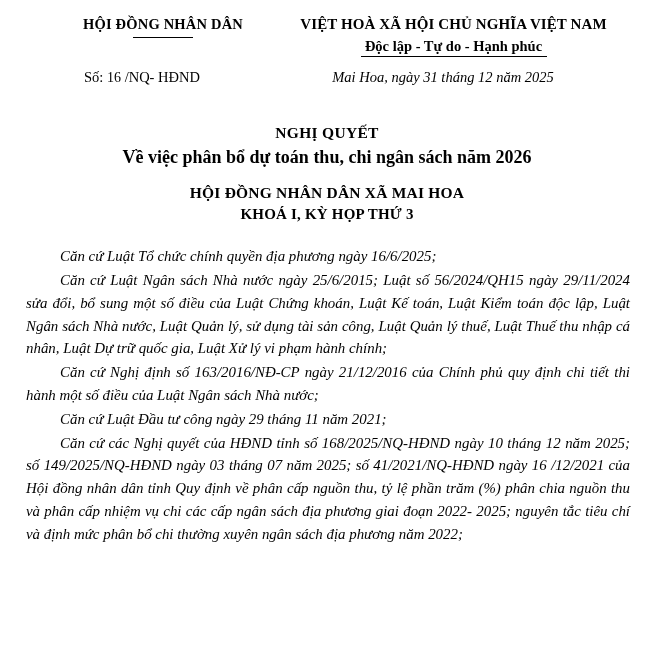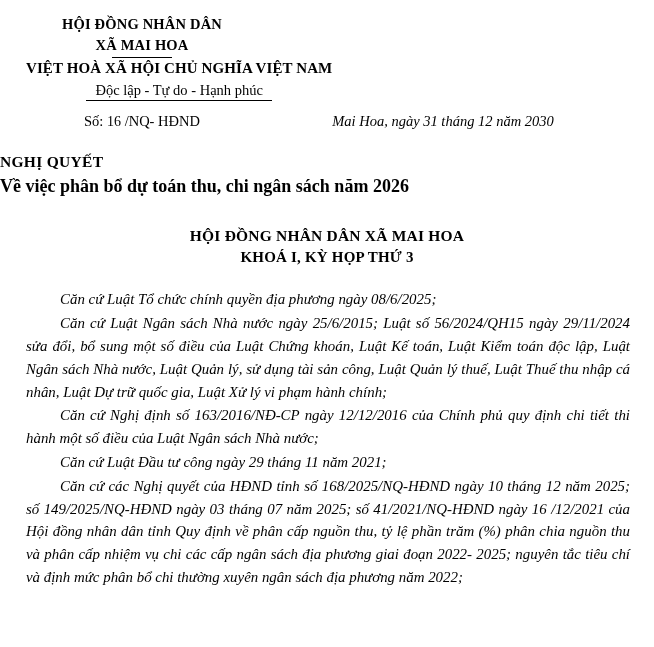--- a/index.html
+++ b/index.html
@@ -17,23 +17,24 @@
   .page {
     position: relative;
     width: 654px;
     height: 647px;
     padding: 0;
     box-sizing: border-box;
   }
   
   .header {
     display: flex;
-    flex-direction: column;
+    flex-direction: row;
     align-items: flex-start;
     padding: 14px 26px 0 26px;
+    margin-left: 21px;
   }
   .header-left {
     width: 232px;
     text-align: center;
   }
   .header-right {
     flex: 1;
     text-align: center;
   }
   .org-line {
@@ -42,21 +43,21 @@
     letter-spacing: .2px;
     line-height: 1.42;
   }
   .nation-line {
     font-weight: bold;
     font-size: 15px;
     letter-spacing: .1px;
     line-height: 1.42;
   }
   .motto {
-    font-weight: normal;
+    font-weight: bold;
     font-size: 14.5px;
     margin-top: 3px;
     position: relative;
     display: inline-block;
   }
   .underline-short {
     display: block;
     border-bottom: 1.3px solid #000;
     width: 60px;
     margin: 2px auto 0 auto;
@@ -84,36 +85,36 @@
     font-size: 14px;
   }
   .placedate {
     flex: 1;
     text-align: center;
     font-style: italic;
     font-size: 14.5px;
   }
   
   .title-block {
-    text-align: left;
-    margin-top: 23px;
+    text-align: center;
+    margin-top: 38px;
   }
   .doc-title {
     font-weight: bold;
     font-size: 15.5px;
     letter-spacing: .3px;
   }
   .doc-subtitle {
     font-weight: bold;
     font-size: 18px;
     margin-top: 5px;
   }
   .issuer-block {
     text-align: center;
-    margin-top: 30px;
+    margin-top: 16px;
   }
   .issuer-line {
     font-weight: bold;
     font-size: 15.5px;
     letter-spacing: .2px;
   }
   .session-line {
     font-weight: bold;
     font-size: 15px;
     margin-top: 4px;
@@ -134,46 +135,45 @@
   }
 </style>
 </head>
 <body>
 
 <div class="page">
 
   <div class="header">
     <div class="header-left">
       <div class="org-line">HỘI ĐỒNG NHÂN DÂN</div>
-      <div class="org-line">XÃ MAI HOA</div>
       <span class="underline-short"></span>
     </div>
     <div class="header-right">
       <div class="nation-line">VIỆT HOÀ XÃ HỘI CHỦ NGHĨA VIỆT NAM</div>
       <div class="motto">Độc lập - Tự do - Hạnh phúc</div>
       <span class="underline-motto"></span>
     </div>
   </div>
 
   <div class="subheader">
     <div class="numbering"><span>Số:</span> <span class="num-val">16</span> <span>/NQ- HĐND</span></div>
-    <div class="placedate">Mai Hoa, ngày 31 tháng 12 năm 2030</div>
+    <div class="placedate">Mai Hoa, ngày 31 tháng 12 năm 2025</div>
   </div>
 
   <div class="title-block">
     <div class="doc-title">NGHỊ QUYẾT</div>
     <div class="doc-subtitle">Về việc phân bổ dự toán thu, chi ngân sách năm 2026</div>
   </div>
 
   <div class="issuer-block">
     <div class="issuer-line">HỘI ĐỒNG NHÂN DÂN XÃ MAI HOA</div>
     <div class="session-line">KHOÁ I, KỲ HỌP THỨ 3</div>
   </div>
 
   <div class="body-block">
-    <p class="para">Căn cứ Luật Tổ chức chính quyền địa phương ngày 08/6/2025;</p>
+    <p class="para">Căn cứ Luật Tổ chức chính quyền địa phương ngày 16/6/2025;</p>
     <p class="para">Căn cứ Luật Ngân sách Nhà nước ngày 25/6/2015; Luật số 56/2024/QH15 ngày 29/11/2024 sửa đổi, bổ sung một số điều của Luật Chứng khoán, Luật Kế toán, Luật Kiểm toán độc lập, Luật Ngân sách Nhà nước, Luật Quản lý, sử dụng tài sản công, Luật Quản lý thuế, Luật Thuế thu nhập cá nhân, Luật Dự trữ quốc gia, Luật Xử lý vi phạm hành chính;</p>
-    <p class="para">Căn cứ Nghị định số 163/2016/NĐ-CP ngày 12/12/2016 của Chính phủ quy định chi tiết thi hành một số điều của Luật Ngân sách Nhà nước;</p>
+    <p class="para">Căn cứ Nghị định số 163/2016/NĐ-CP ngày 21/12/2016 của Chính phủ quy định chi tiết thi hành một số điều của Luật Ngân sách Nhà nước;</p>
     <p class="para">Căn cứ Luật Đầu tư công ngày  29 tháng 11 năm 2021;</p>
     <p class="para">Căn cứ các Nghị quyết của HĐND tỉnh số 168/2025/NQ-HĐND ngày 10 tháng 12 năm 2025; số 149/2025/NQ-HĐND ngày 03 tháng 07 năm 2025; số 41/2021/NQ-HĐND ngày 16 /12/2021 của Hội đồng nhân dân tỉnh Quy định về phân cấp nguồn thu, tỷ lệ phần trăm (%) phân chia nguồn thu và phân cấp nhiệm vụ chi các cấp ngân sách địa phương giai đoạn 2022- 2025; nguyên tắc tiêu chí và định mức phân bổ chi thường xuyên ngân sách địa phương năm 2022;</p>
   </div>
 
 </div>
 
 </body></html>

